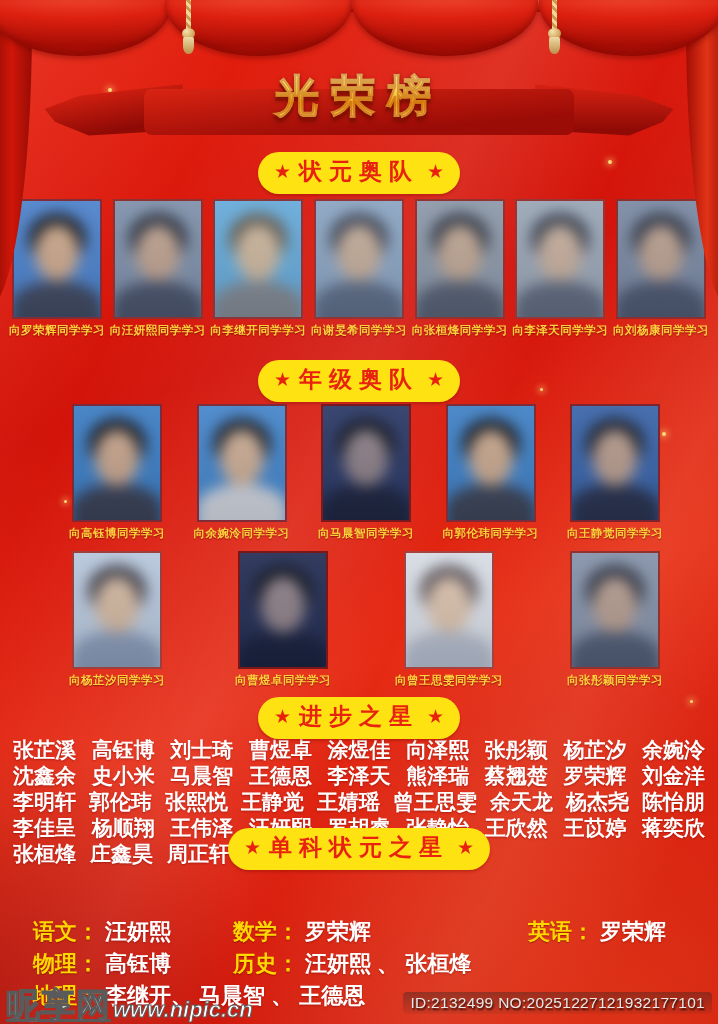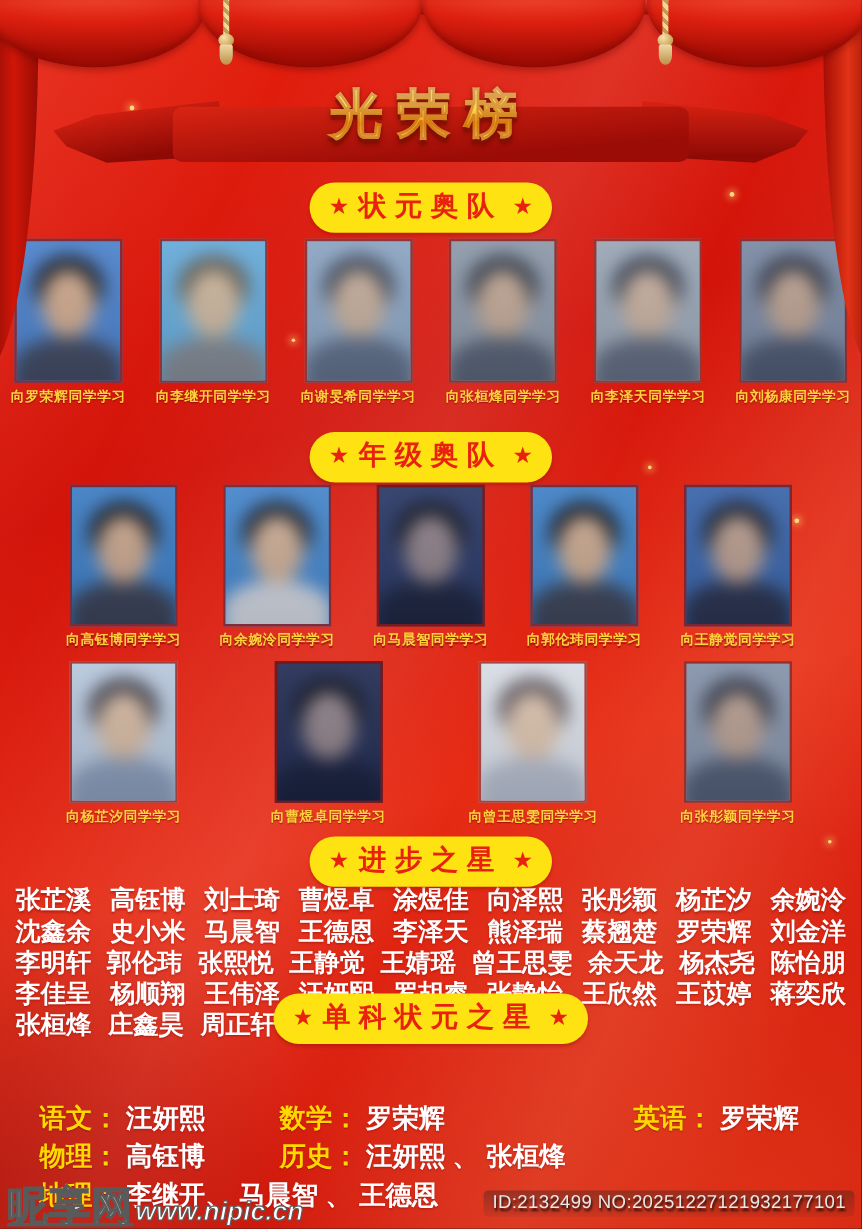--- a/index.html
+++ b/index.html
@@ -49,21 +49,21 @@
     filter:drop-shadow(0 4px 0 rgba(130,18,0,.75)) drop-shadow(0 1px 2px rgba(80,0,0,.5));}
   
   .badge-row{position:absolute;left:0;right:0;text-align:center;z-index:4;}
   .badge{display:inline-block;background:#ffe212;color:#e8220f;font-weight:bold;font-size:23px;
     padding:4px 16px 7px;border-radius:24px;letter-spacing:7px;box-shadow:0 2px 3px rgba(120,0,0,.3);}
   .badge .star{font-size:19px;letter-spacing:0;vertical-align:1px;}
   .badge .lbl{margin:0 8px;}
   
   .photo-row{position:absolute;display:flex;justify-content:space-between;z-index:3;}
   .row7{left:12px;right:12px;}
-  .row5{left:58px;right:58px;}
+  .row5{left:72px;right:58px;}
   .card{width:90px;margin:0;display:flex;flex-direction:column;align-items:center;}
   .photo{position:relative;width:90px;height:120px;overflow:hidden;border:2px solid rgba(150,16,8,.75);box-sizing:border-box;}
   .row5 .photo{height:118px;}
   .pb{position:absolute;inset:-10px;filter:blur(7px);}
   .pb i{display:block;position:absolute;}
   .pb .torso{left:50%;bottom:-6px;width:92px;height:52px;transform:translateX(-50%);border-radius:48% 48% 0 0;}
   .pb .hair{left:50%;top:22px;width:58px;height:50px;transform:translateX(-50%);border-radius:50% 50% 46% 46%;}
   .pb .face{left:50%;top:34px;width:44px;height:56px;transform:translateX(-50%);border-radius:50%;}
   .photo::after{content:"";position:absolute;inset:0;background:linear-gradient(rgba(255,255,255,.07),rgba(0,0,0,.10));}
   .cap{margin-top:4px;font-size:11.5px;font-weight:bold;color:#ffd23c;white-space:nowrap;
@@ -139,20 +139,30 @@
       <div class="photo" style="background: rgb(77, 130, 203);">
           <div class="pb">
             <i class="torso" style="background: rgb(63, 72, 96);"></i>
             <i class="hair" style="background: rgb(22, 24, 31);"></i>
             <i class="face" style="background: rgb(202, 166, 139);"></i>
           </div>
         </div>
       <figcaption class="cap">向罗荣辉同学学习</figcaption>
     </figure>
     <figure class="card">
+      <div class="photo" style="background: rgb(126, 144, 170);">
+          <div class="pb">
+            <i class="torso" style="background: rgb(73, 83, 107);"></i>
+            <i class="hair" style="background: rgb(38, 44, 58);"></i>
+            <i class="face" style="background: rgb(188, 160, 143);"></i>
+          </div>
+        </div>
+      <figcaption class="cap">向汪妍熙同学学习</figcaption>
+    </figure>
+    <figure class="card">
       <div class="photo" style="background: rgb(102, 170, 217);">
           <div class="pb">
             <i class="torso" style="background: rgb(127, 134, 144);"></i>
             <i class="hair" style="background: rgb(94, 88, 78);"></i>
             <i class="face" style="background: rgb(201, 180, 156);"></i>
           </div>
         </div>
       <figcaption class="cap">向李继开同学学习</figcaption>
     </figure>
     <figure class="card">

